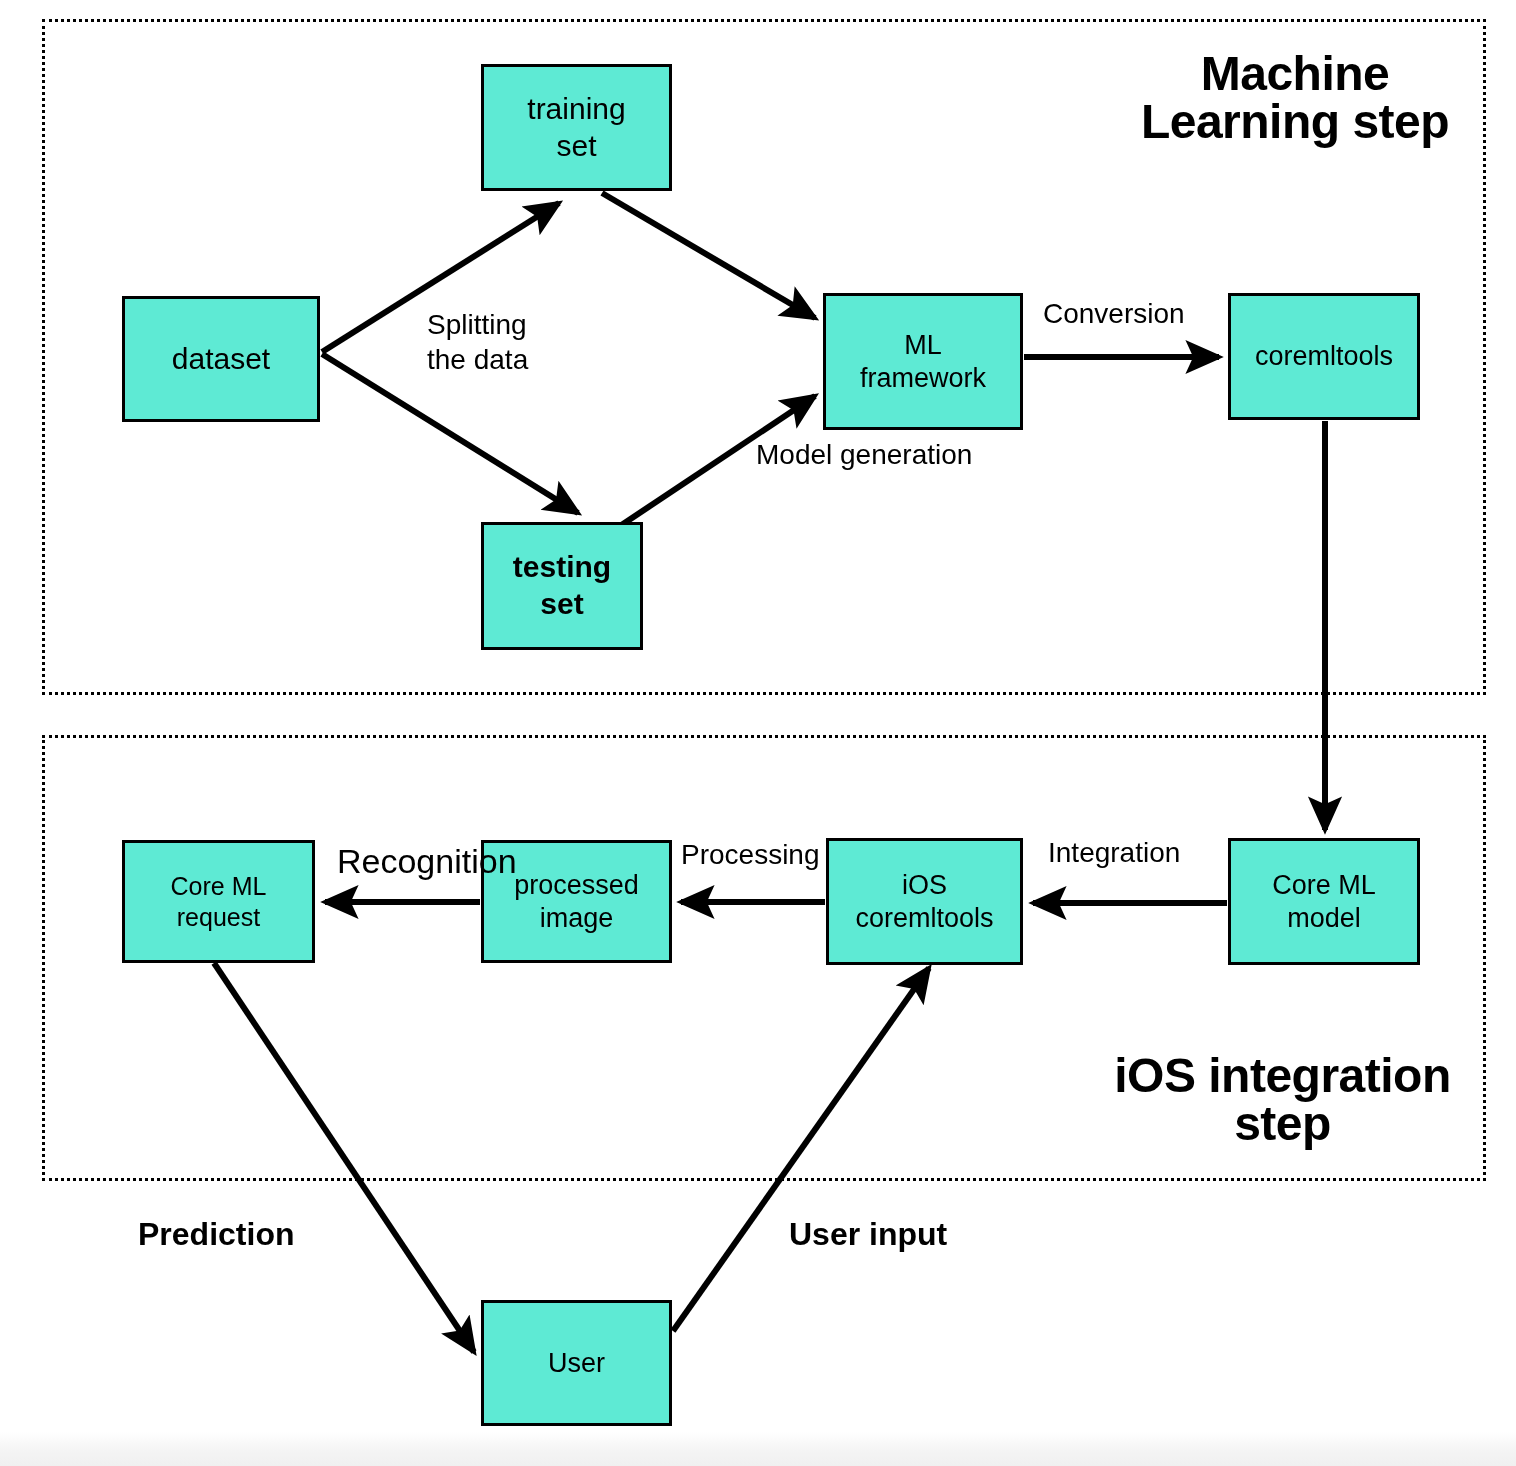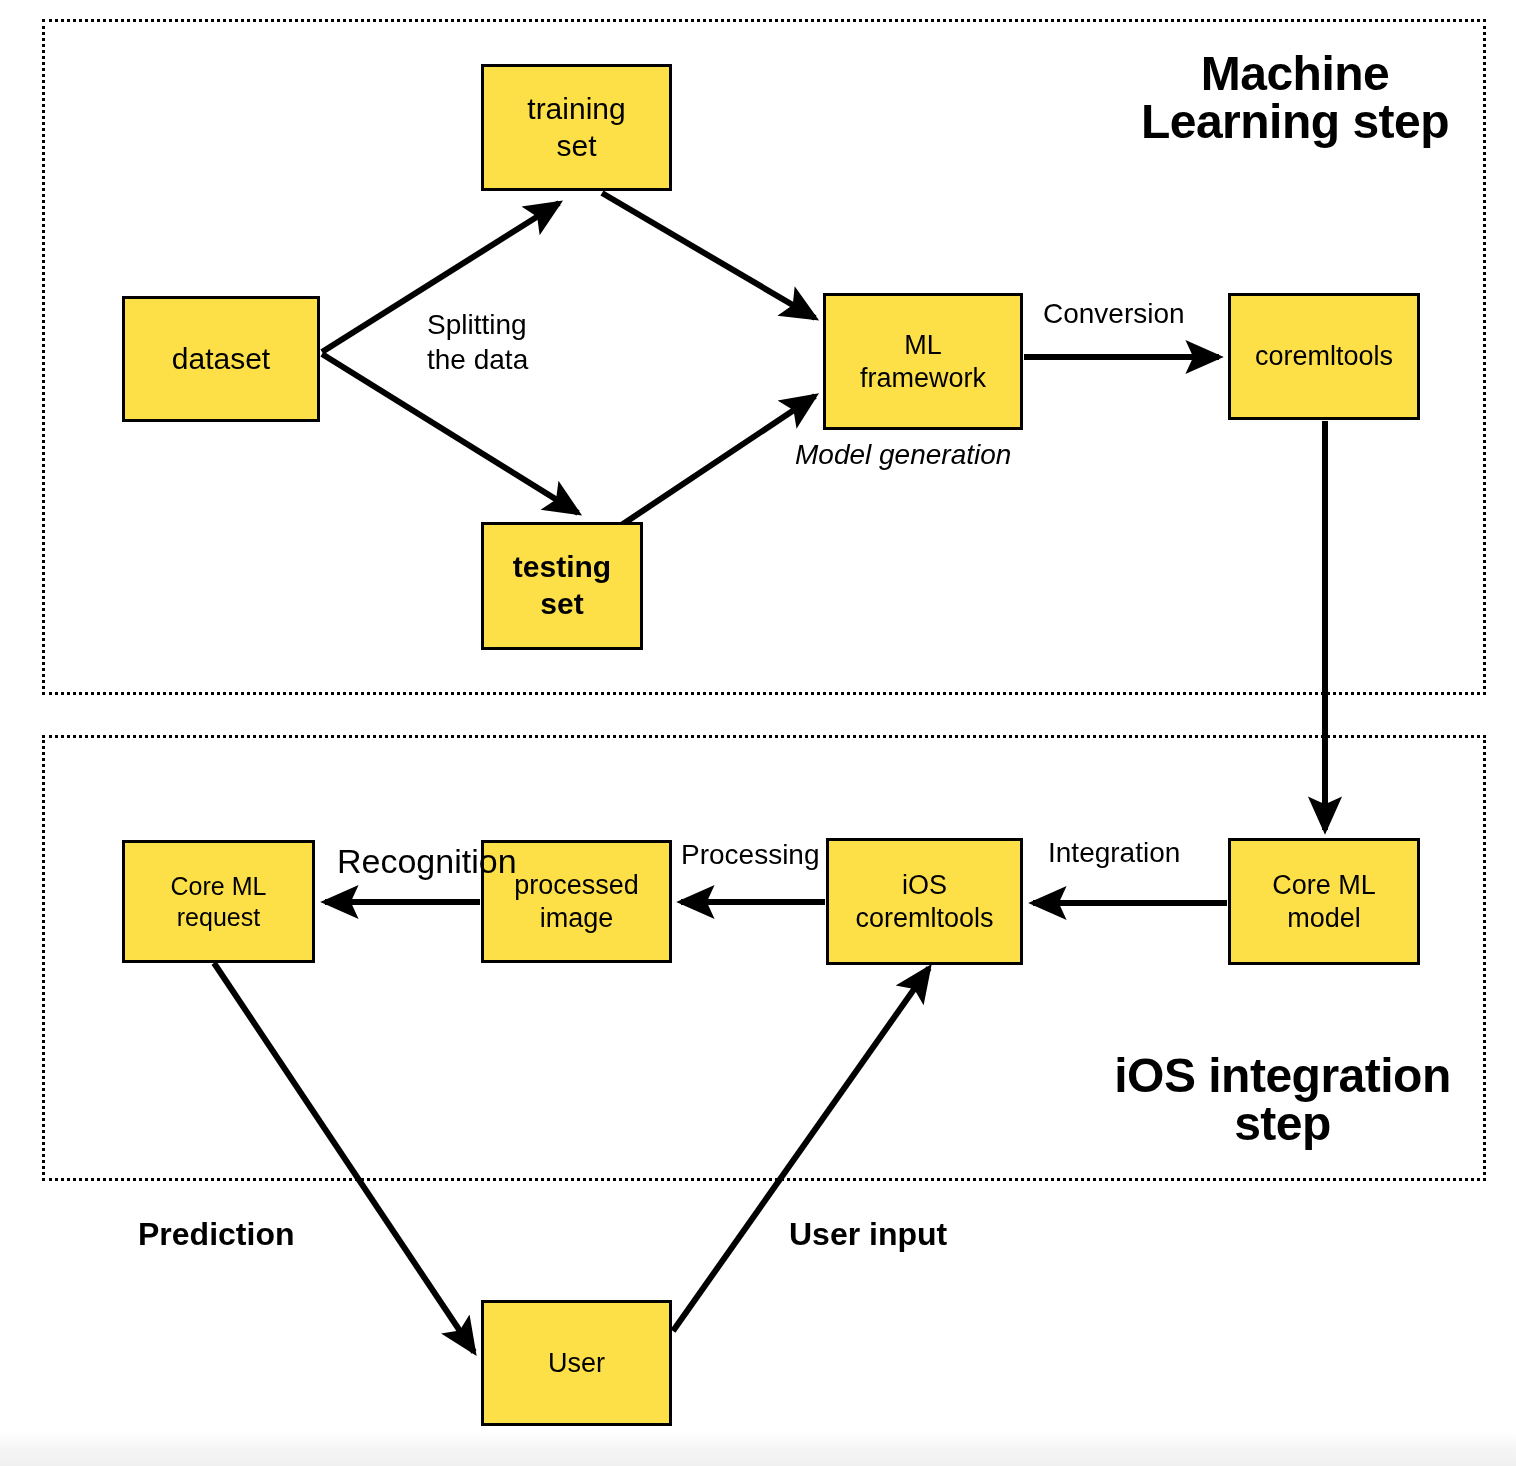--- a/index.html
+++ b/index.html
@@ -41,21 +41,21 @@
     white-space: pre-line;
   }
   #title-ml  { left: 1120px; top: 50px;   width: 350px; }
   #title-ios { left: 1095px; top: 1052px; width: 375px; }
 
   
   .node {
     position: absolute;
     border: 3px solid #000000;
     box-sizing: border-box;
-    background: #fde047;
+    background: #5eead4;
     display: flex;
     align-items: center;
     justify-content: center;
     text-align: center;
     line-height: 1.22;
     white-space: pre-line;
     z-index: 4;
   }
   .node.fs30 { font-size: 30px; }
   .node.fs27 { font-size: 27px; }
@@ -75,21 +75,21 @@
   
   .edge-label {
     position: absolute;
     font-size: 28px;
     line-height: 1.24;
     white-space: pre-line;
     z-index: 5;
   }
   .edge-label.small { font-size: 34px; }
   #lbl-splitting   { left: 427px;  top: 308px; }
-  #lbl-modelgen    { left: 795px;  top: 438px; font-style: italic; }
+  #lbl-modelgen    { left: 756px;  top: 438px; }
   #lbl-conversion  { left: 1043px; top: 297px; }
   #lbl-recognition { left: 337px;  top: 840px; }
   #lbl-processing  { left: 681px;  top: 838px; }
   #lbl-integration { left: 1048px; top: 836px; }
 
   
   .bold-label {
     position: absolute;
     font-size: 32px;
     font-weight: bold;

